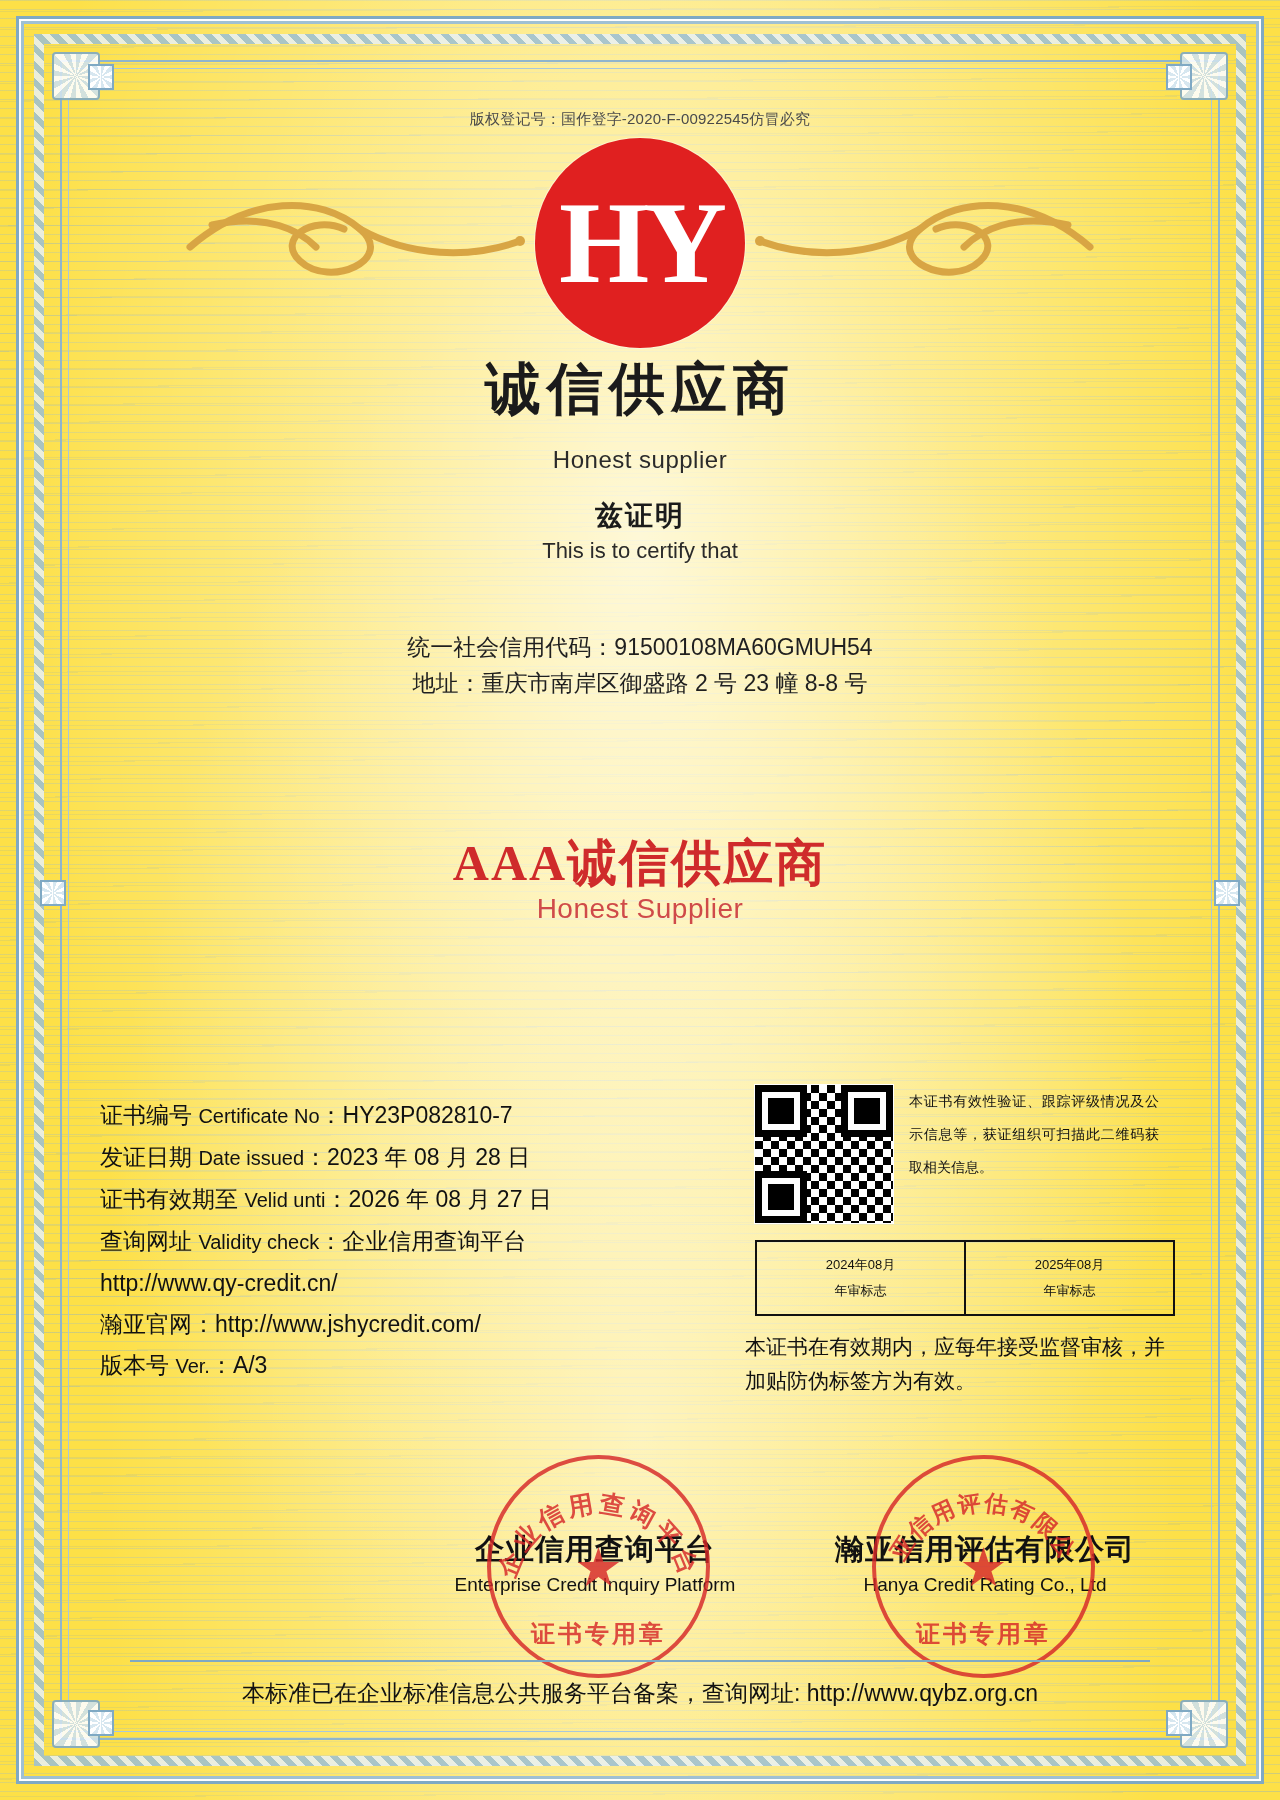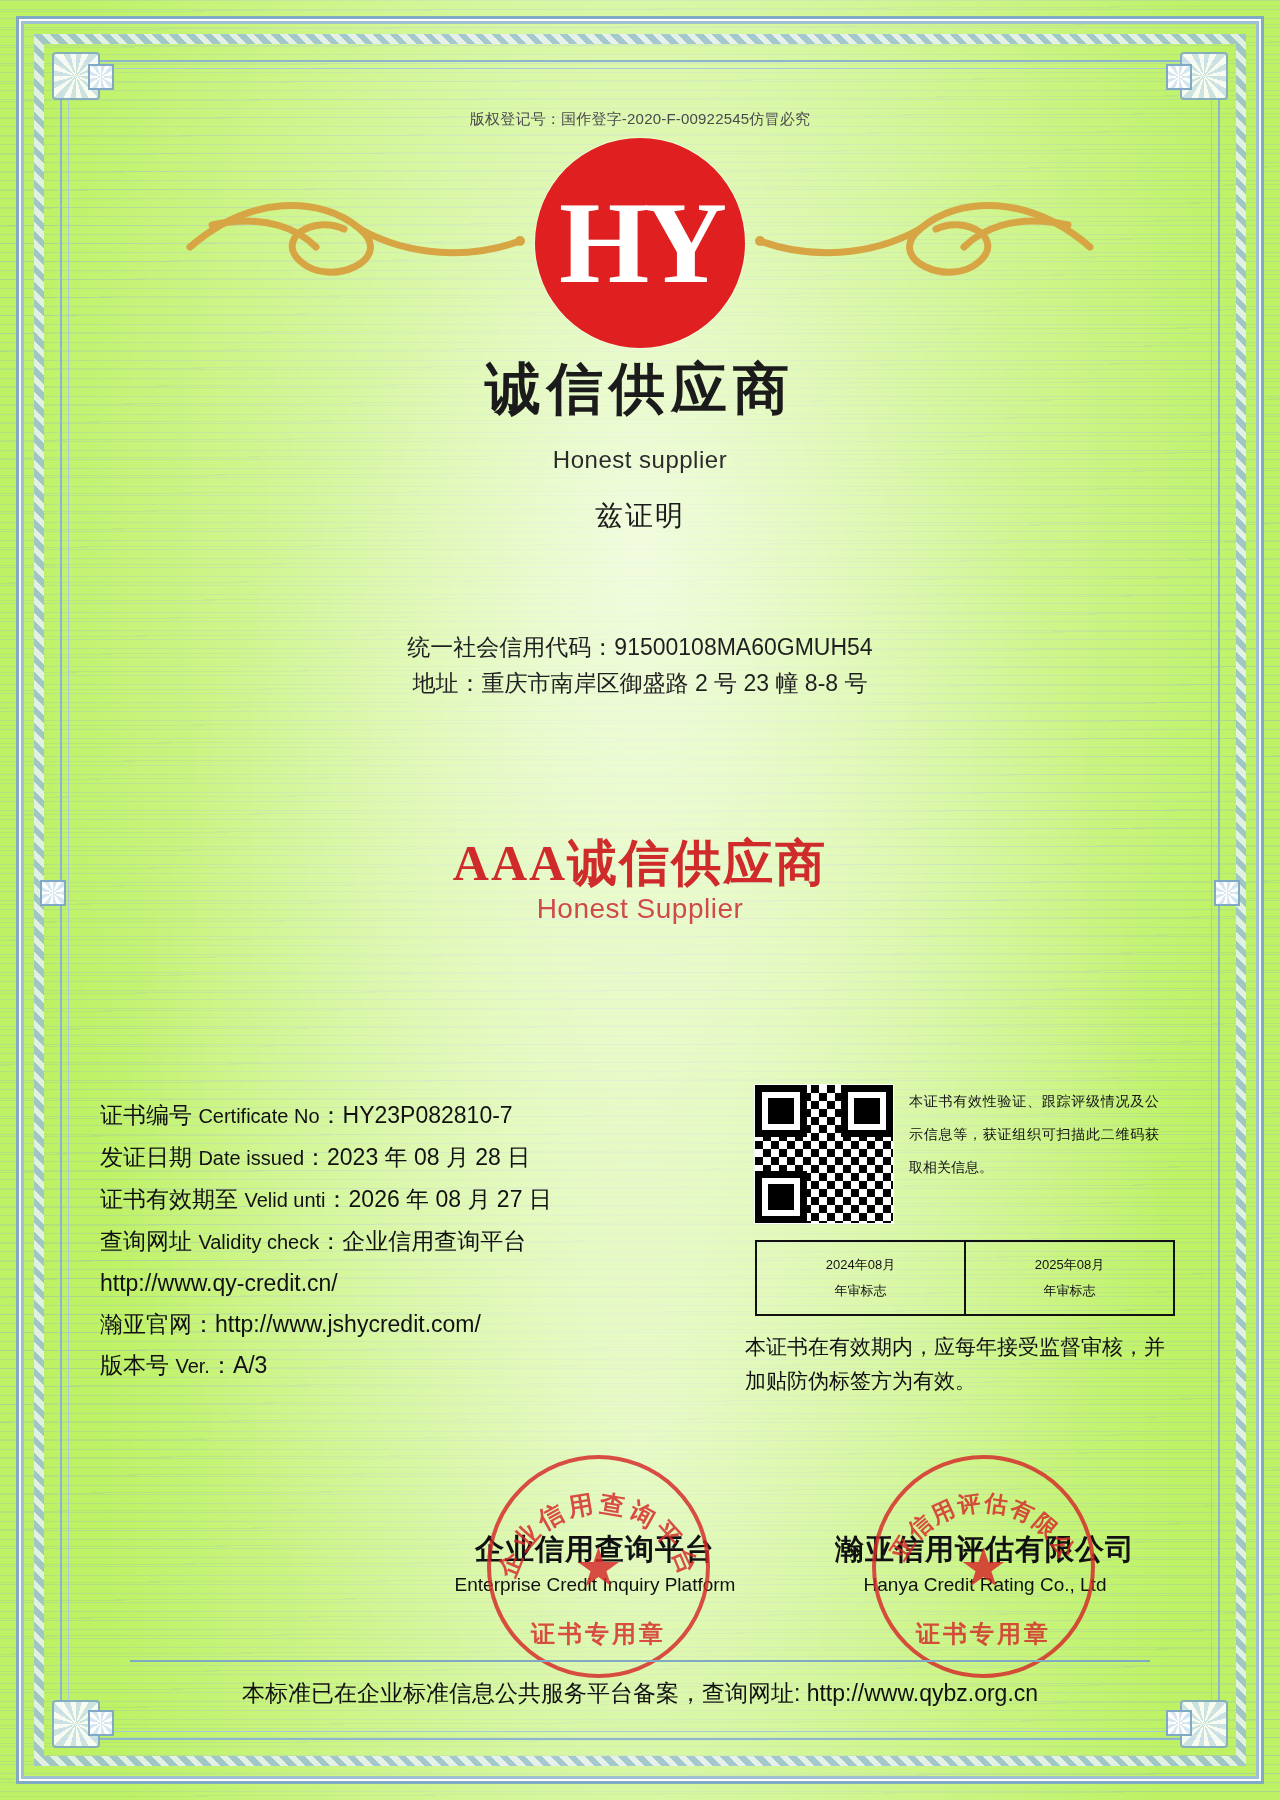--- a/index.html
+++ b/index.html
@@ -13,21 +13,21 @@
     font-family: "Liberation Sans", sans-serif;
     -webkit-font-smoothing: antialiased;
   }
 
   
   .page {
     position: relative;
     width: 1280px;
     height: 1800px;
     overflow: hidden;
-    background: #bef264;
+    background: #fde047;
   }
 
   
   .wave-bg {
     position: absolute;
     inset: 0;
     background:
       repeating-linear-gradient(
         to bottom,
         rgba(150,185,205,0.55) 0px,
@@ -180,20 +180,21 @@
   }
 
   .certify-cn {
     position: absolute;
     top: 497px;
     width: 100%;
     text-align: center;
     font-size: 28px;
     color: #1b1b1b;
     letter-spacing: 2px;
+    font-weight: bold;
   }
   .certify-en {
     position: absolute;
     top: 538px;
     width: 100%;
     text-align: center;
     font-size: 22px;
     color: #2a2a2a;
   }
 
@@ -446,20 +447,21 @@
     </div>
 
     <div class="logo-wrap">
       <div class="hy">HY</div>
     </div>
 
     <div class="title-cn">诚信供应商</div>
     <div class="title-en">Honest supplier</div>
 
     <div class="certify-cn">兹证明</div>
+    <div class="certify-en">This is to certify that</div>
 
 
     <div class="credit-code">
       <span>统一社会信用代码：</span><span>91500108MA60GMUH54</span>
     </div>
 
     <div class="address">
       <span>地址：</span><span>重庆市南岸区御盛路 2 号 23 幢 8-8 号</span>
     </div>
 

